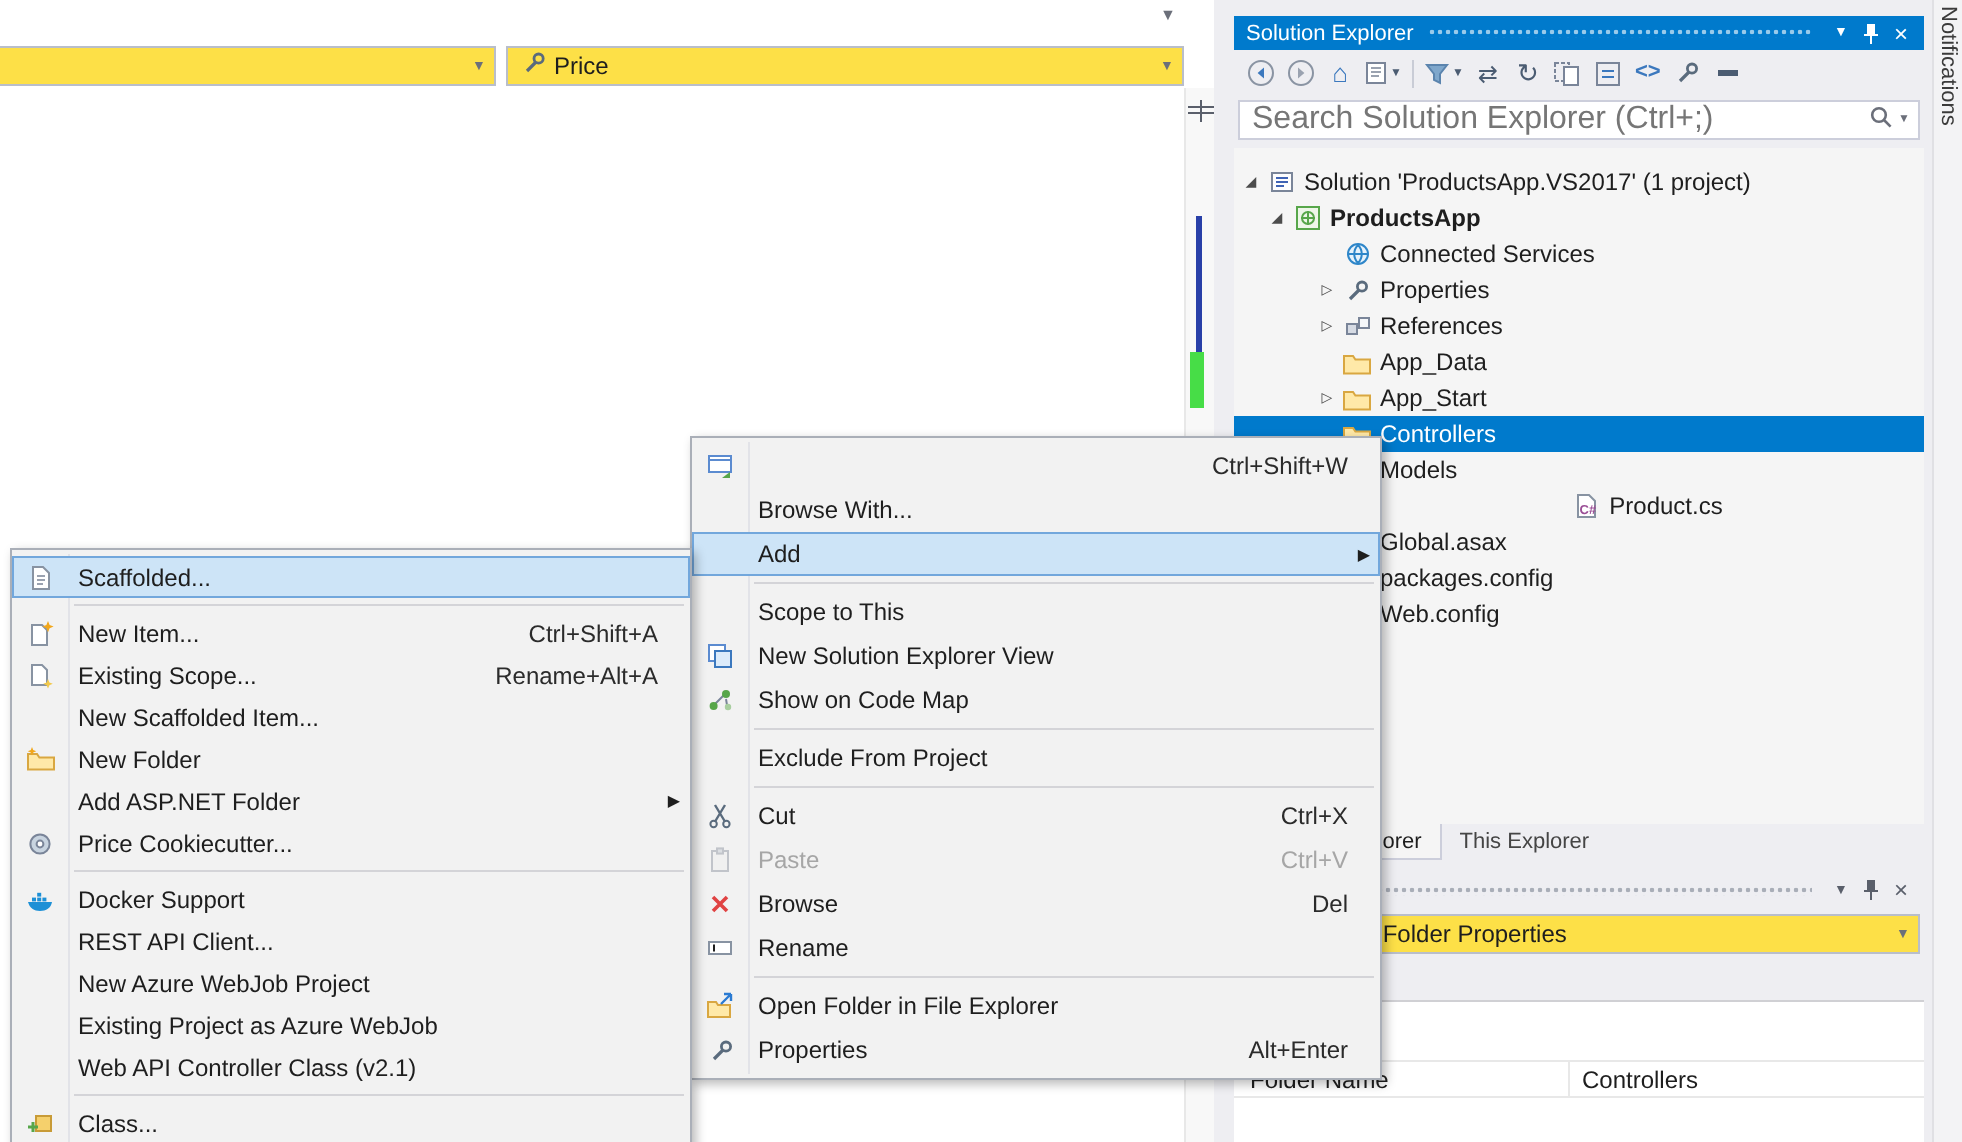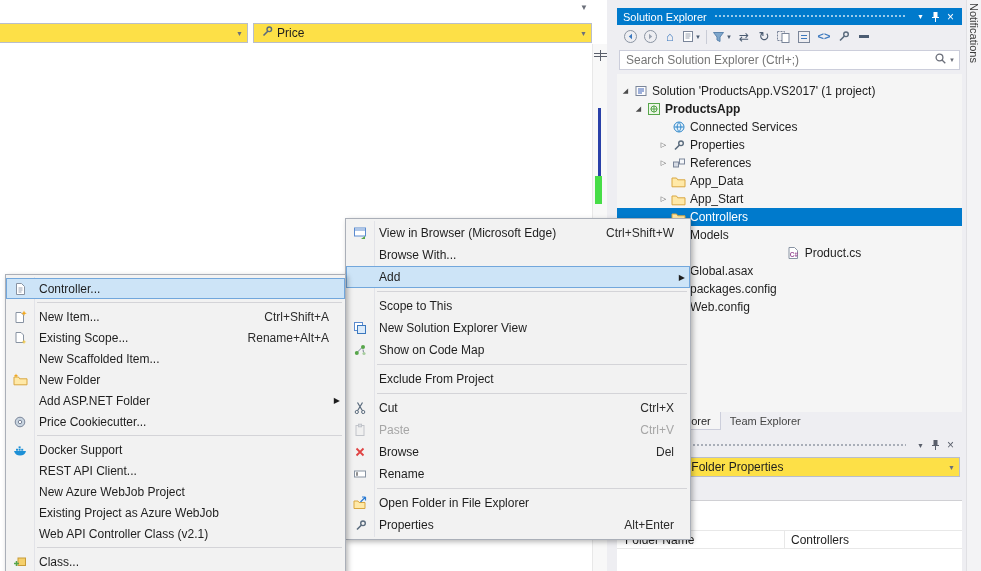--- a/index.html
+++ b/index.html
@@ -27,21 +27,21 @@
   .se-title .tbtn { color:#fff; }
   .pp-title .tbtn { color:#5A5F6B; }
 
   #se-toolbar { left:617px; top:25px; width:345px; height:23px; background:#EEEEF2; display:flex; align-items:center; padding-left:3px; }
   .tb { height:20px; display:flex; align-items:center; justify-content:center; padding:0 2px; min-width:20px; color:#4B5C72; }
   .tb .mini { font-size:6px; color:#4B5C72; margin-left:1px; }
   .tbsep { width:1px; height:14px; background:#C9CCD6; margin:0 3px; }
   .glyph { font-size:12px; line-height:1; }
 
   #se-search { left:619px; top:50px; width:341px; height:20px; background:#fff; border:1px solid #CCCEDB; display:flex; align-items:center; padding:0 4px 0 6px; }
-  #se-search input { flex:1; border:none; outline:none; font:inherit; font-size:12px; color:#1E1E1E; background:transparent; }
+  #se-search input { flex:1; border:none; outline:none; font:inherit; font-size:16px; color:#1E1E1E; background:transparent; }
   #se-search input::placeholder { color:#767676; }
 
   #se-tree { left:617px; top:74px; width:345px; height:338px; background:#F5F5F5; padding-top:8px; overflow:hidden; }
   .trow { height:18px; display:flex; align-items:center; white-space:nowrap; }
   .trow.sel { background:#007ACC; color:#fff; }
   .exp { width:13px; text-align:center; font-size:7px; color:#4C4C4C; flex:none; }
   .trow.sel .exp { color:#fff; }
   .ticon { width:17px; display:flex; justify-content:center; flex:none; }
   .tlabel { margin-left:3px; }
   .b { font-weight:bold; }
@@ -317,21 +317,21 @@
         </span>
       <span class="tlabel">Web.config</span>
     </div>
   </div>
 
   <div id="se-tabs" class="abs">
     <span class="btab active">
         <span>Solution Explorer</span>
       </span>
     <span class="btab">
-        <span>Team Explorer</span>
+        <span>This Explorer</span>
       </span>
   </div>
 
   <div class="ptitle pp-title abs" style="left:617px; top:437px; width:345px; height:16px;">
     <span>Properties</span>
     <span class="grip"></span>
     <span class="tbtn" style="font-size:7px;">▼</span>
     <span class="tbtn">
       <svg width="9" height="12">
           <rect x="2.5" y="1" width="4" height="5" fill="#5A5F6B"></rect>
@@ -359,21 +359,20 @@
   <div id="ctx-menu" class="menu">
     <div class="gline"></div>
     <div class="mi">
       <span class="mi-ic">
           <svg width="14" height="14">
             <rect x="1.5" y="2" width="11" height="8" fill="#fff" stroke="#5B8BD0"></rect>
             <path d="M1.5 4h11" stroke="#5B8BD0"></path>
             <path d="M8 13 l4-3 v3z" fill="#57A64A"></path>
           </svg>
         </span>
-      <span class="mi-lb">View in Browser (Microsoft Edge)</span>
       <span class="mi-sc">Ctrl+Shift+W</span>
     </div>
     <div class="mi">
       <span class="mi-ic"></span>
       <span class="mi-lb">Browse With...</span>
       <span class="mi-sc"></span>
     </div>
     <div class="mi hl">
       <span class="mi-ic"></span>
       <span class="mi-lb">Add</span>
@@ -473,21 +472,21 @@
 
   <div id="add-menu" class="menu sub">
     <div class="gline"></div>
     <div class="mi hl">
       <span class="mi-ic">
           <svg width="13" height="14">
             <path d="M2.5 1.5 h5 L10.5 4.5 V12.5 H2.5 z" fill="#fff" stroke="#8893A2"></path>
             <path d="M4.5 6h4M4.5 8h4M4.5 10h3" stroke="#9AA2B0"></path>
           </svg>
         </span>
-      <span class="mi-lb">Controller...</span>
+      <span class="mi-lb">Scaffolded...</span>
     </div>
     <div class="msep"></div>
     <div class="mi">
       <span class="mi-ic">
           <svg width="14" height="14">
             <path d="M3 2.5 h5 L10.5 5 V12.5 H3 z" fill="#fff" stroke="#8893A2"></path>
             <path d="M11 0.5 l.8 2 2 .8 -2 .8 -.8 2 -.8-2 -2-.8 2-.8z" fill="#F2A71B"></path>
           </svg>
         </span>
       <span class="mi-lb">New Item...</span>

